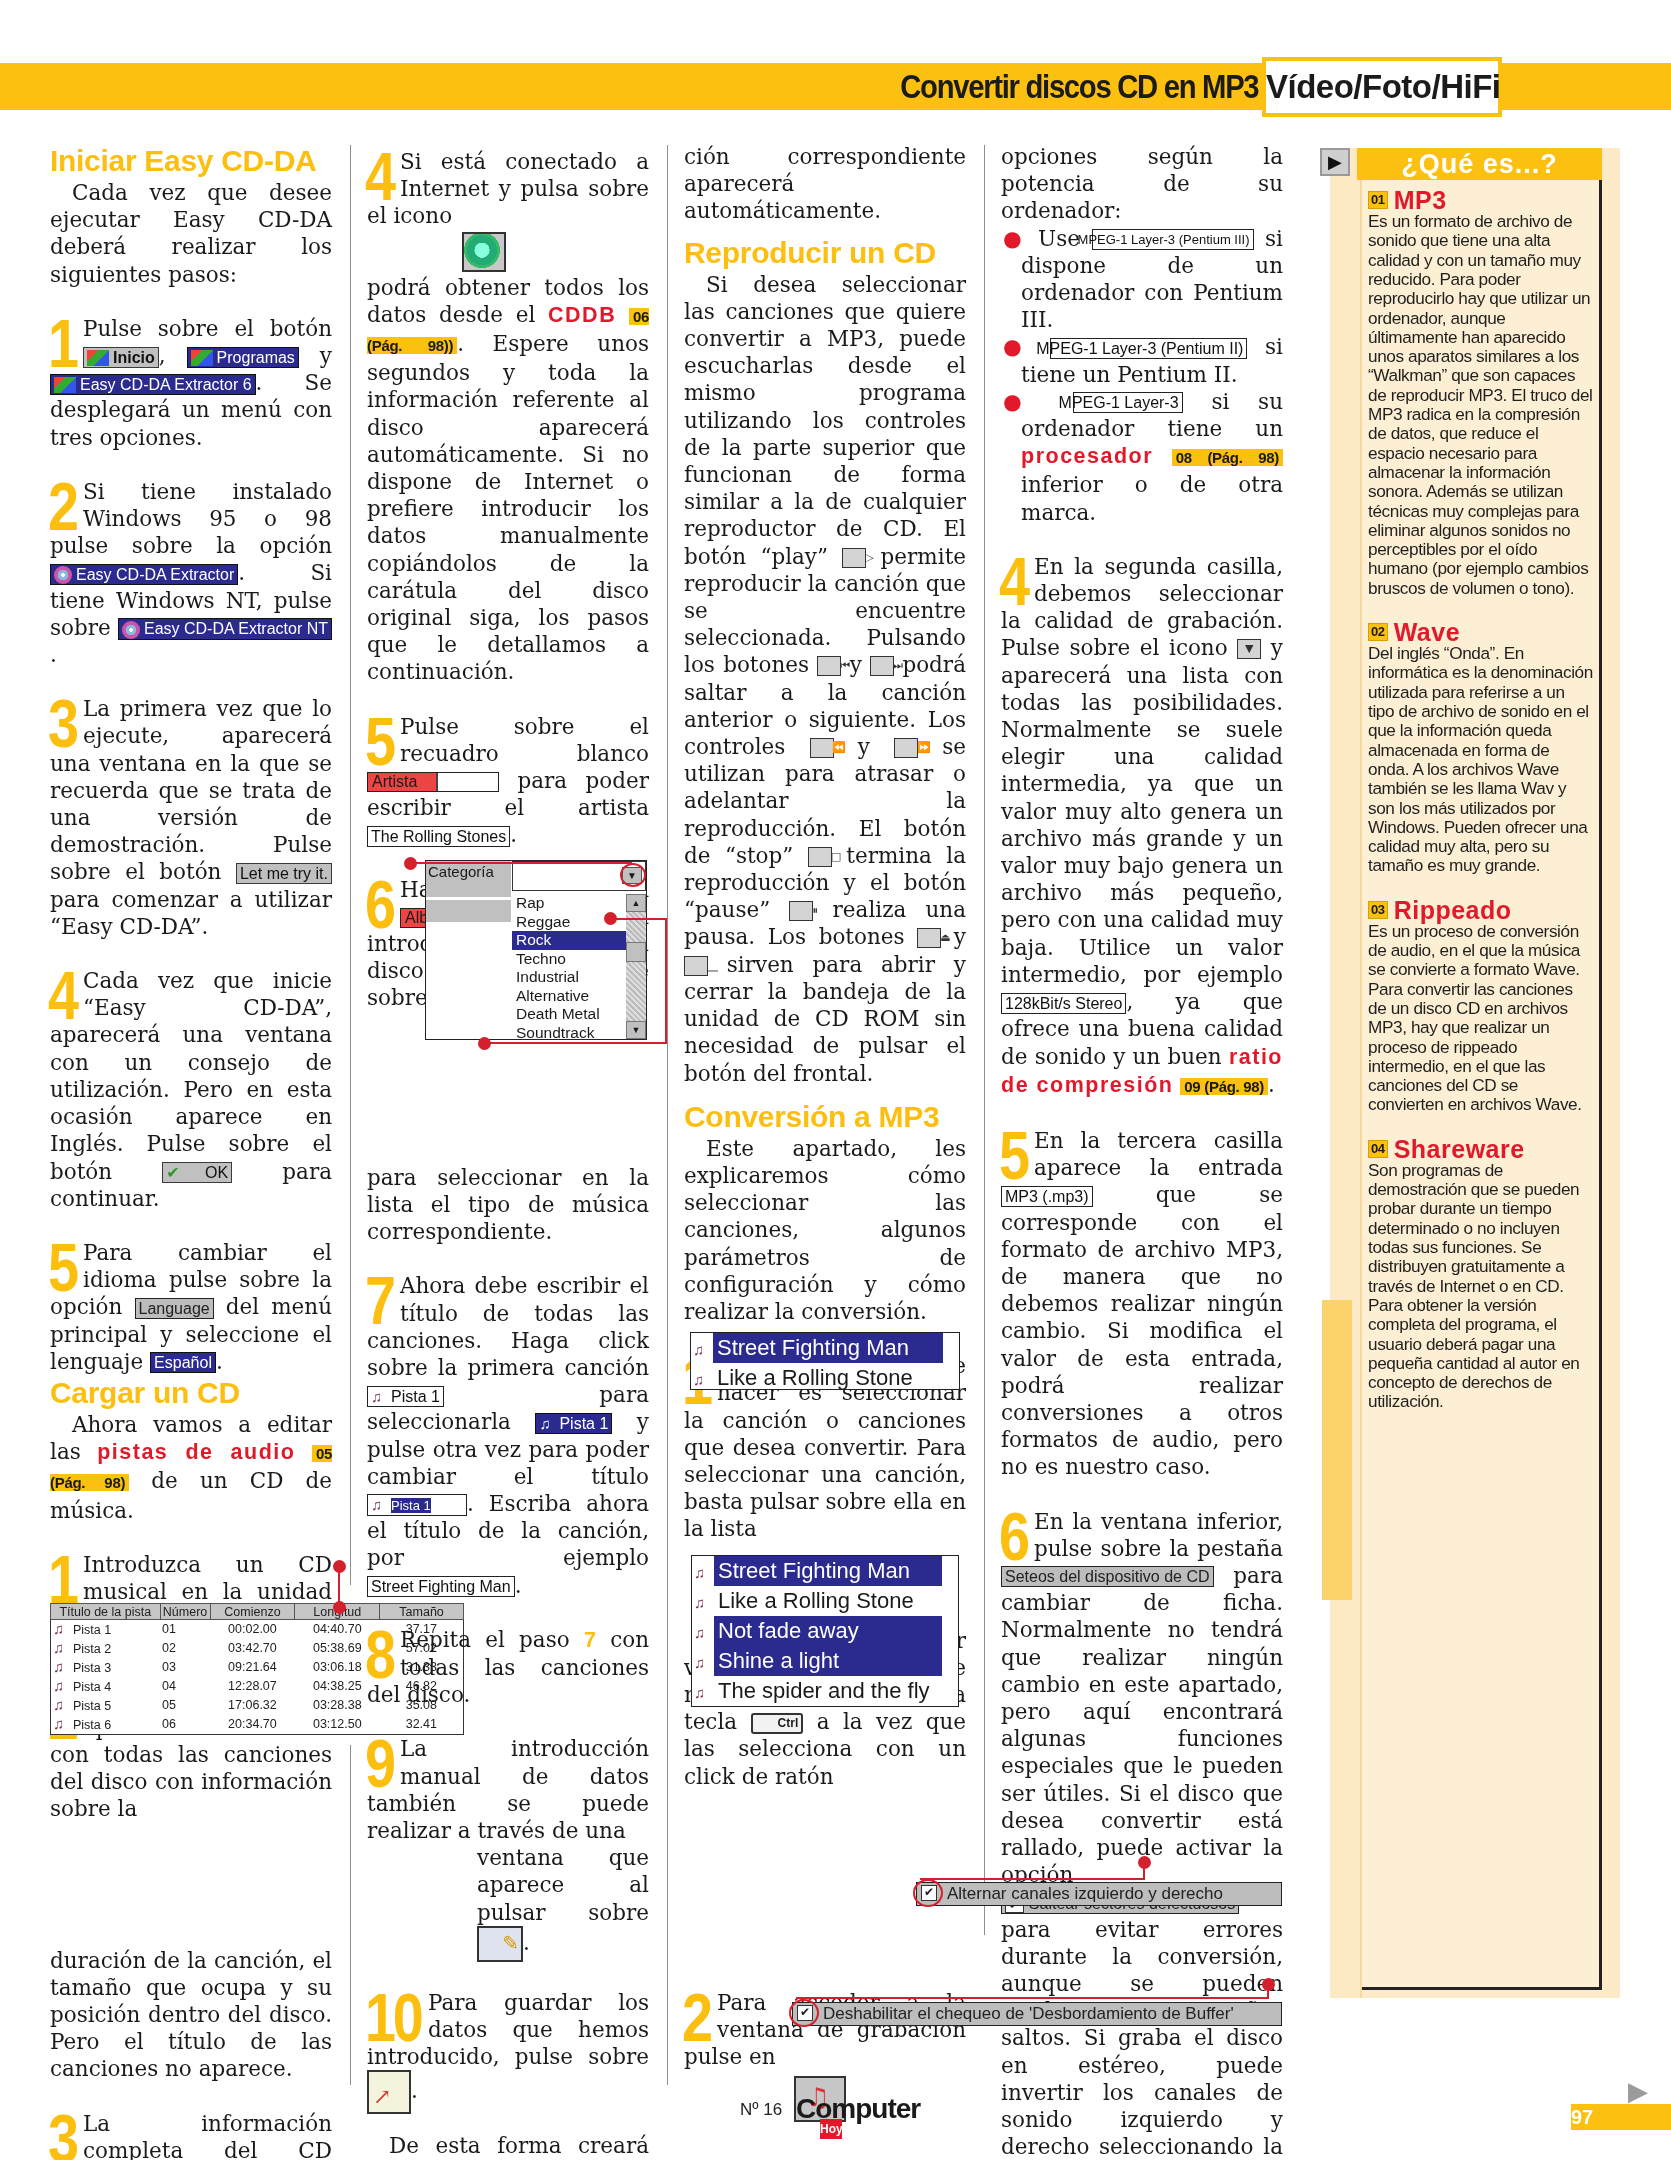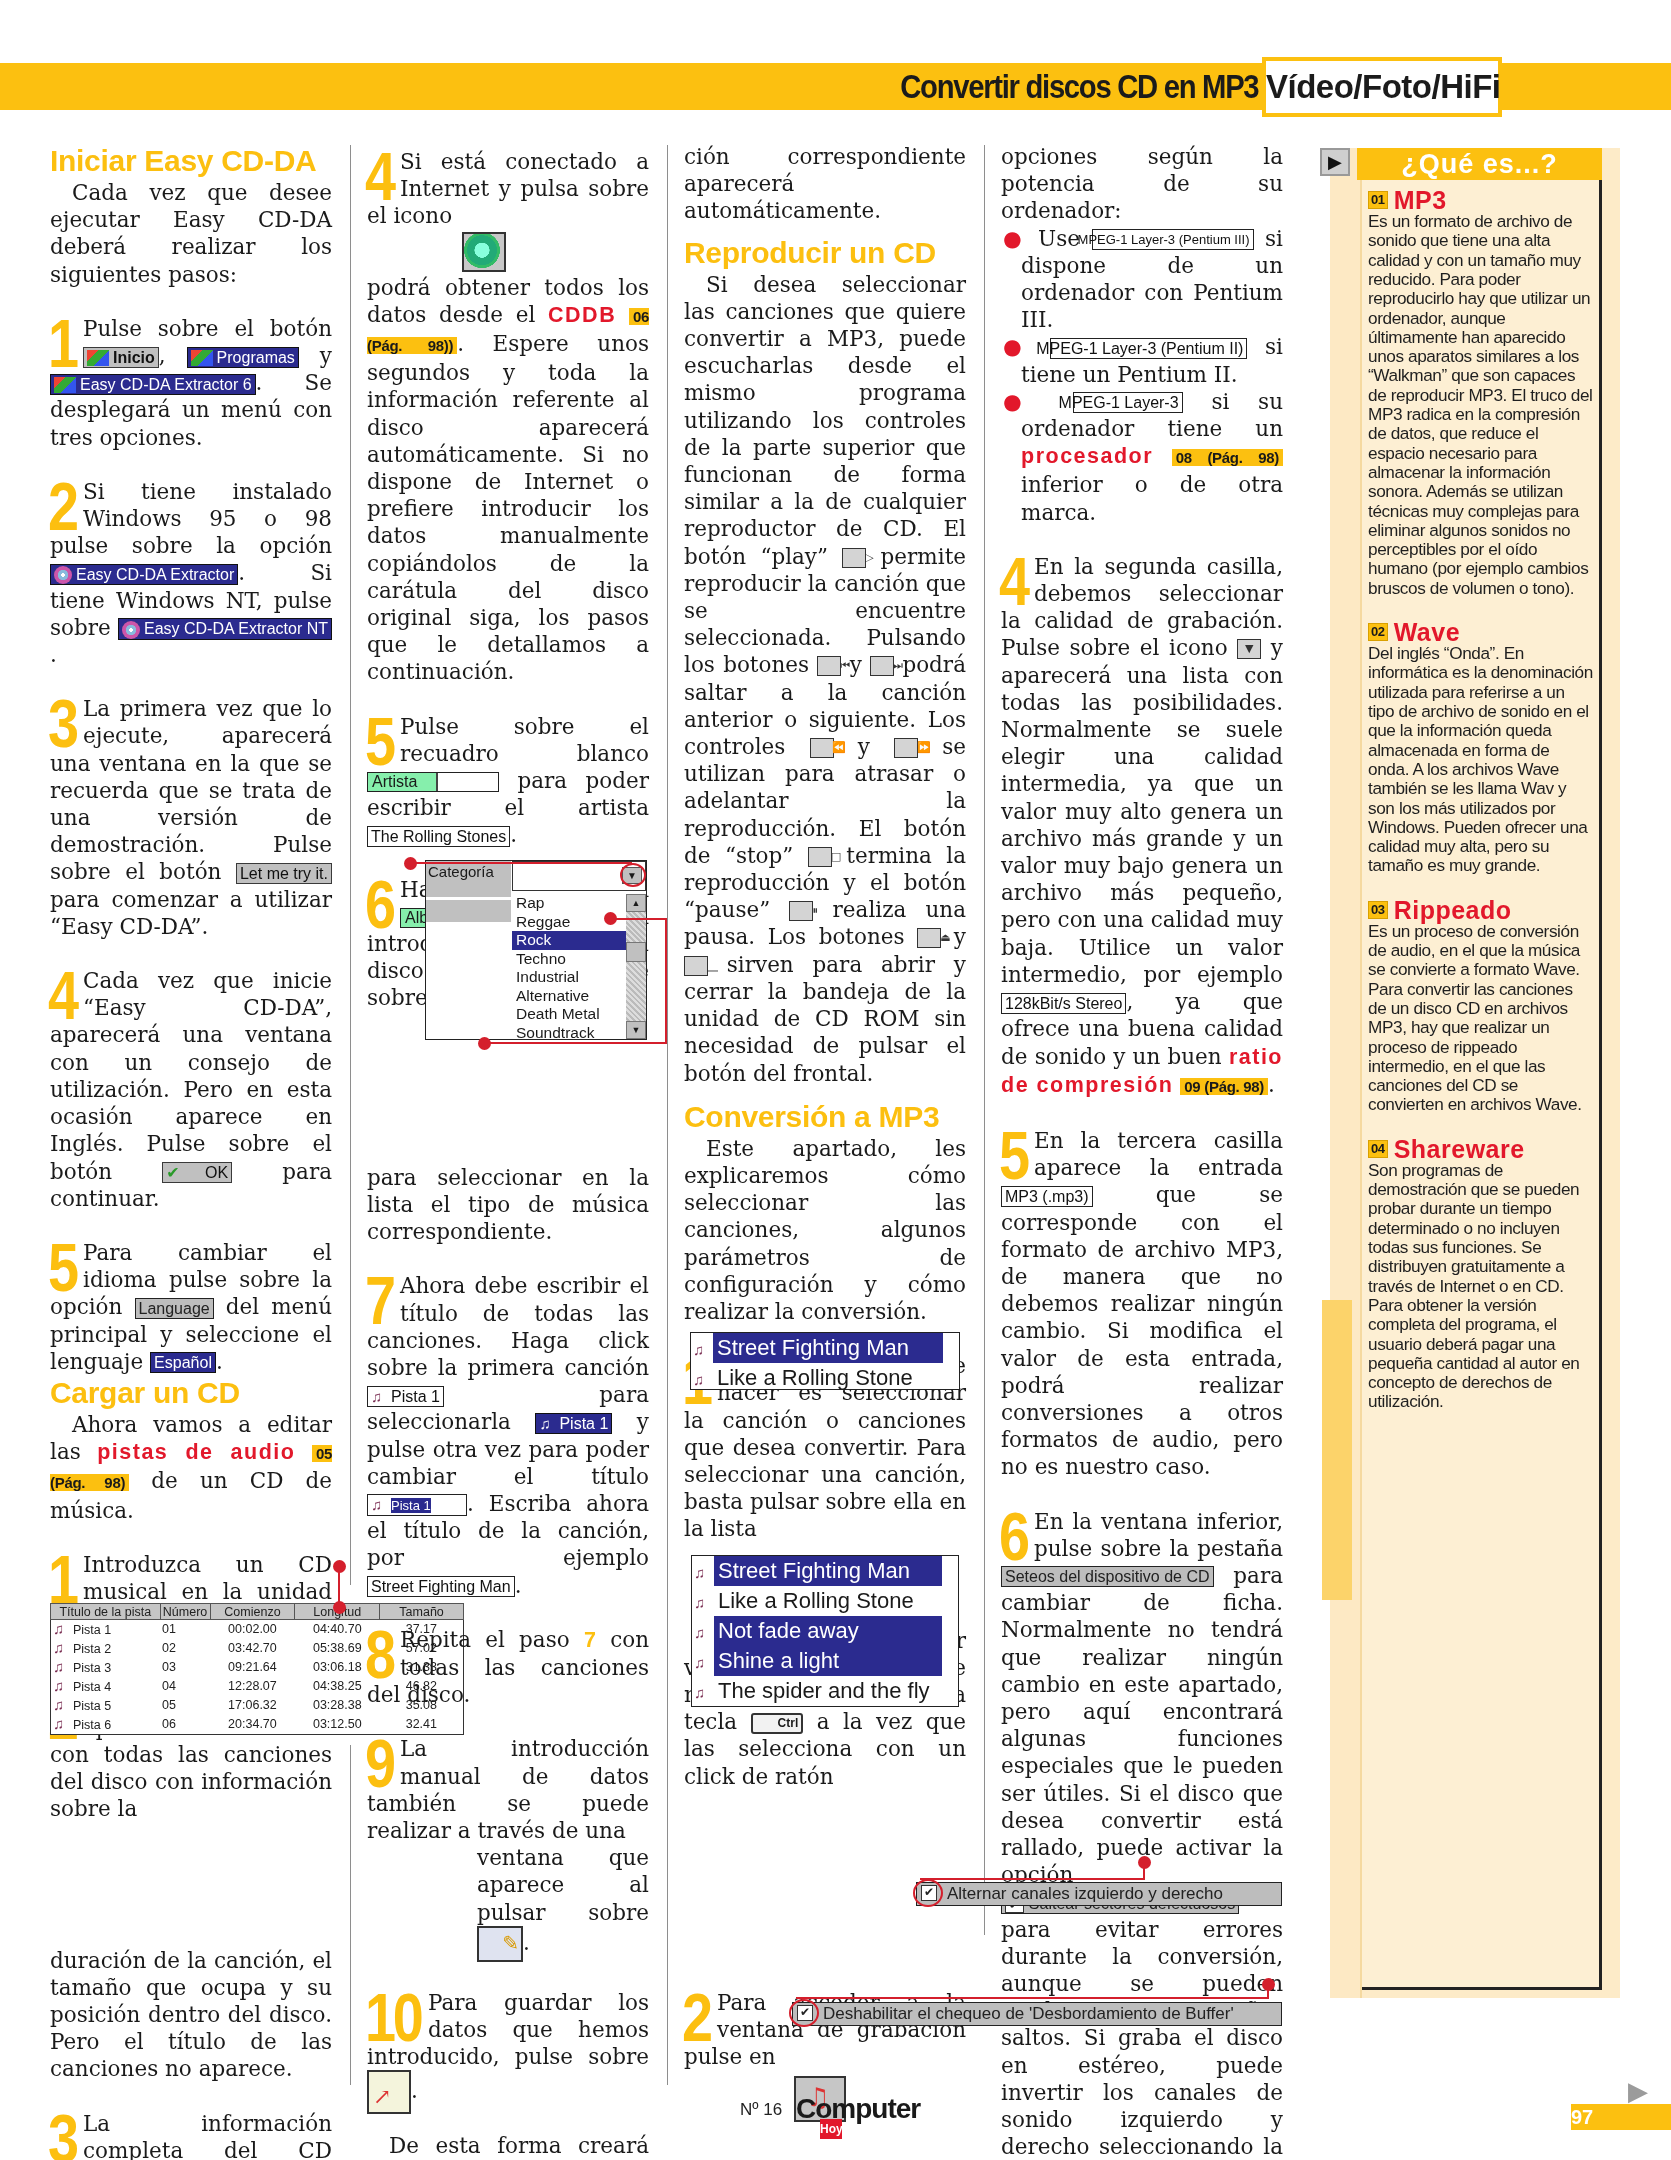--- a/index.html
+++ b/index.html
@@ -36,21 +36,21 @@
   
   .ui { font-family: "Liberation Sans", sans-serif; font-size: 16px; line-height: 19px; display: inline-block; vertical-align: middle; white-space: nowrap; padding: 0 3px; }
   .ui-btn { background: #c0c0c0; border: 1.5px solid #3a3a3a; color: #111; }
   .ui-sel { background: #2b2b8f; color: #fff; border: 1px solid #111; }
   .ui-box { background: #fff; border: 1.5px solid #222; color: #111; }
   .ui-gray { background: #bdbdbd; border: 1.5px solid #222; color: #222; }
   .ico { display: inline-block; vertical-align: middle; width: 22px; height: 16px; margin-right: 4px; background: linear-gradient(135deg,#e43 0 30%,#3a3 30% 60%,#35e 60%); }
   .ico.cd { background: radial-gradient(circle,#fff 0 15%,#8bd 16% 40%,#c5a 41% 70%,#eb3 71%); border-radius: 50%; width: 18px; height: 18px; }
   .note { display: inline-block; width: 20px; font-size: 15px; color: #7a2d52; }
   .field { display: inline-flex; vertical-align: middle; border: 1.5px solid #222; font-family: "Liberation Sans", sans-serif; font-size: 16px; line-height: 18px; }
-  .field .lab { background: #86efac; padding: 0 4px; width: 70px; border-right: 2px solid #444; }
+  .field .lab { background: #ef4444; padding: 0 4px; width: 70px; border-right: 2px solid #444; }
   .field .val { background: #fff; width: 60px; }
   .iconbtn { display: inline-block; vertical-align: middle; width: 44px; height: 40px; border: 2px solid #333; background: #c8c8c8; position: relative; }
   .ctl { display: inline-block; vertical-align: middle; width: 24px; height: 20px; border: 1.5px solid #333; background: #d4d4d4; font-family: "DejaVu Sans", sans-serif; font-size: 11px; line-height: 17px; text-align: center; color: #333; }
   .ctrlkey { display: inline-block; vertical-align: middle; font-family: "Liberation Sans", sans-serif; font-weight: bold; font-size: 12px; border: 2px solid #333; border-radius: 3px; padding: 0 3px; line-height: 17px; background: #f2f2f2; }
 
   
   .track-table { position: absolute; left: 50px; top: 1603px; width: 414px; border: 1.5px solid #333; font-family: "Liberation Sans", sans-serif; font-size: 12.5px; border-collapse: collapse; background: #fff; }
   .track-table th { background: #c6c6c6; font-weight: normal; color: #222; border: 1px solid #555; height: 16px; line-height: 14px; padding: 0; }
   .track-table td { height: 17px; line-height: 17px; color: #222; padding: 0 2px; }
   .track-table td.c { text-align: center; }

